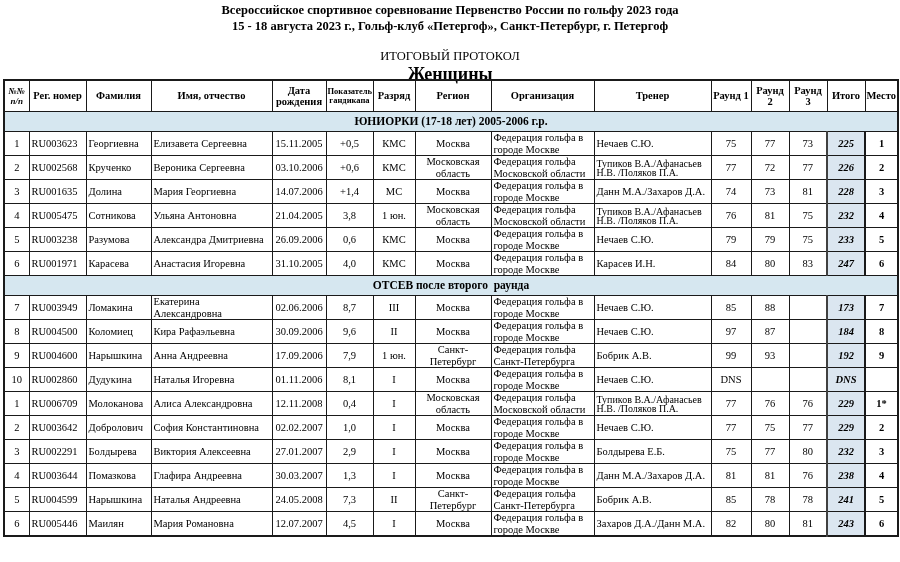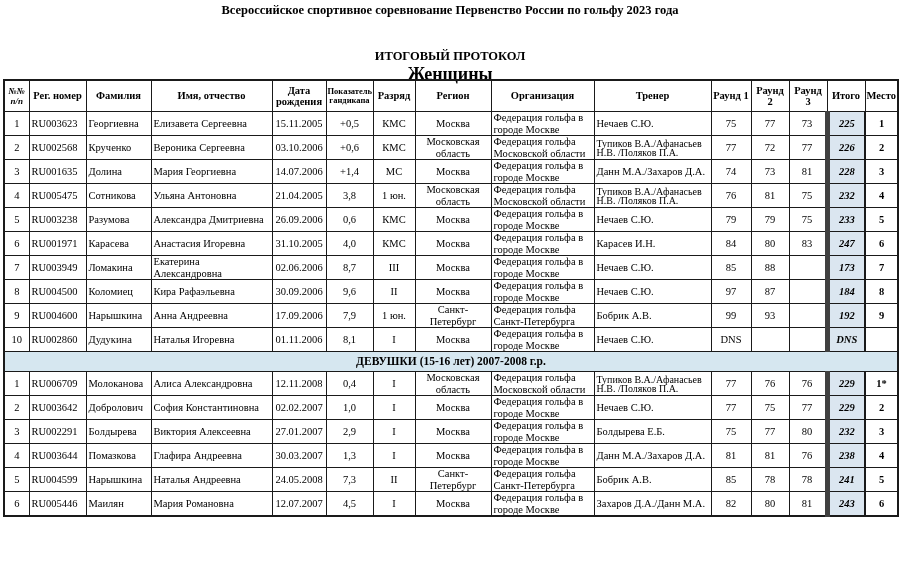--- a/index.html
+++ b/index.html
@@ -21,21 +21,21 @@
       font-weight: bold;
       font-size: 12.5px;
       line-height: 15.5px;
     }
     .protocol-heading {
       position: absolute;
       top: 49px;
       left: 0;
       width: 100%;
       text-align: center;
-      font-weight: bold;
+      font-weight: normal;
       font-size: 12.5px;
     }
     .category-heading {
       position: absolute;
       top: 64px;
       left: 0;
       width: 100%;
       text-align: center;
       font-weight: bold;
       font-size: 18px;
@@ -75,32 +75,33 @@
       height: 19px;
       white-space: pre;
     }
     .al-c { text-align: center; }
     .al-l { text-align: left; }
     td.total {
       background: var(--total-bg, #dbe6f0);
       font-weight: bold;
       font-style: italic;
       text-align: center;
-      border-left: 5px solid #404040;
+      border-left: 2px solid #404040;
       border-right: 2px solid #1a1a1a;
     }
     td.place { font-weight: bold; text-align: center; }
     td.small-text { font-size: 10px; line-height: 9px; }
   </style>
 </head>
 <body>
 
 <div class="page" style="--band-bg: #d6e7f0; --total-bg: #dbe6f0;">
   <div class="doc-title">
     <div>Всероссийское спортивное соревнование Первенство России по гольфу 2023 года</div>
+    <div>15 - 18 августа 2023 г., Гольф-клуб «Петергоф», Санкт-Петербург, г. Петергоф</div>
   </div>
   <div class="protocol-heading">ИТОГОВЫЙ ПРОТОКОЛ</div>
   <div class="category-heading">Женщины</div>
 
   <table class="results-table">
     <colgroup id="table-cols">
         <col style="width: 25px;">
         <col style="width: 57px;">
         <col style="width: 65px;">
         <col style="width: 121px;">
@@ -133,20 +134,23 @@
           <th>Тренер</th>
           <th>Раунд 1</th>
           <th>Раунд 2</th>
           <th>Раунд 3</th>
           <th>Итого</th>
           <th>Место</th>
         </tr>
     </thead>
     <tbody id="table-body">
         <tr>
+          <td colspan="15" class="band">ЮНИОРКИ (17-18 лет) 2005-2006 г.р.</td>
+        </tr>
+        <tr>
           <td class="al-c">1</td>
           <td class="al-l">RU003623</td>
           <td class="al-l">Георгиевна</td>
           <td class="al-l">Елизавета Сергеевна</td>
           <td class="al-c">15.11.2005</td>
           <td class="al-c">+0,5</td>
           <td class="al-c">КМС</td>
           <td class="al-c">Москва</td>
           <td class="al-l">Федерация гольфа в городе Москве</td>
           <td class="al-l">Нечаев С.Ю.</td>
@@ -235,20 +239,23 @@
           <td class="al-c">Москва</td>
           <td class="al-l">Федерация гольфа в городе Москве</td>
           <td class="al-l">Карасев И.Н.</td>
           <td class="al-c">84</td>
           <td class="al-c">80</td>
           <td class="al-c">83</td>
           <td class="al-c total">247</td>
           <td class="al-c place">6</td>
         </tr>
         <tr>
+          <td colspan="15" class="band">ОТСЕВ после второго  раунда</td>
+        </tr>
+        <tr>
           <td class="al-c">7</td>
           <td class="al-l">RU003949</td>
           <td class="al-l">Ломакина</td>
           <td class="al-l">Екатерина Александровна</td>
           <td class="al-c">02.06.2006</td>
           <td class="al-c">8,7</td>
           <td class="al-c">III</td>
           <td class="al-c">Москва</td>
           <td class="al-l">Федерация гольфа в городе Москве</td>
           <td class="al-l">Нечаев С.Ю.</td>
@@ -303,23 +310,20 @@
           <td class="al-c">Москва</td>
           <td class="al-l">Федерация гольфа в городе Москве</td>
           <td class="al-l">Нечаев С.Ю.</td>
           <td class="al-c">DNS</td>
           <td class="al-c"></td>
           <td class="al-c"></td>
           <td class="al-c total">DNS</td>
           <td class="al-c place"></td>
         </tr>
         <tr>
-          <td colspan="15" class="band">ДЕВУШКИ (15-16 лет) 2007-2008 г.р.</td>
-        </tr>
-        <tr>
           <td class="al-c">1</td>
           <td class="al-l">RU006709</td>
           <td class="al-l">Молоканова</td>
           <td class="al-l">Алиса Александровна</td>
           <td class="al-c">12.11.2008</td>
           <td class="al-c">0,4</td>
           <td class="al-c">I</td>
           <td class="al-c">Московская область</td>
           <td class="al-l">Федерация гольфа Московской области</td>
           <td class="al-l small-text">Тупиков В.А./Афанасьев Н.В. /Поляков П.А.</td>

